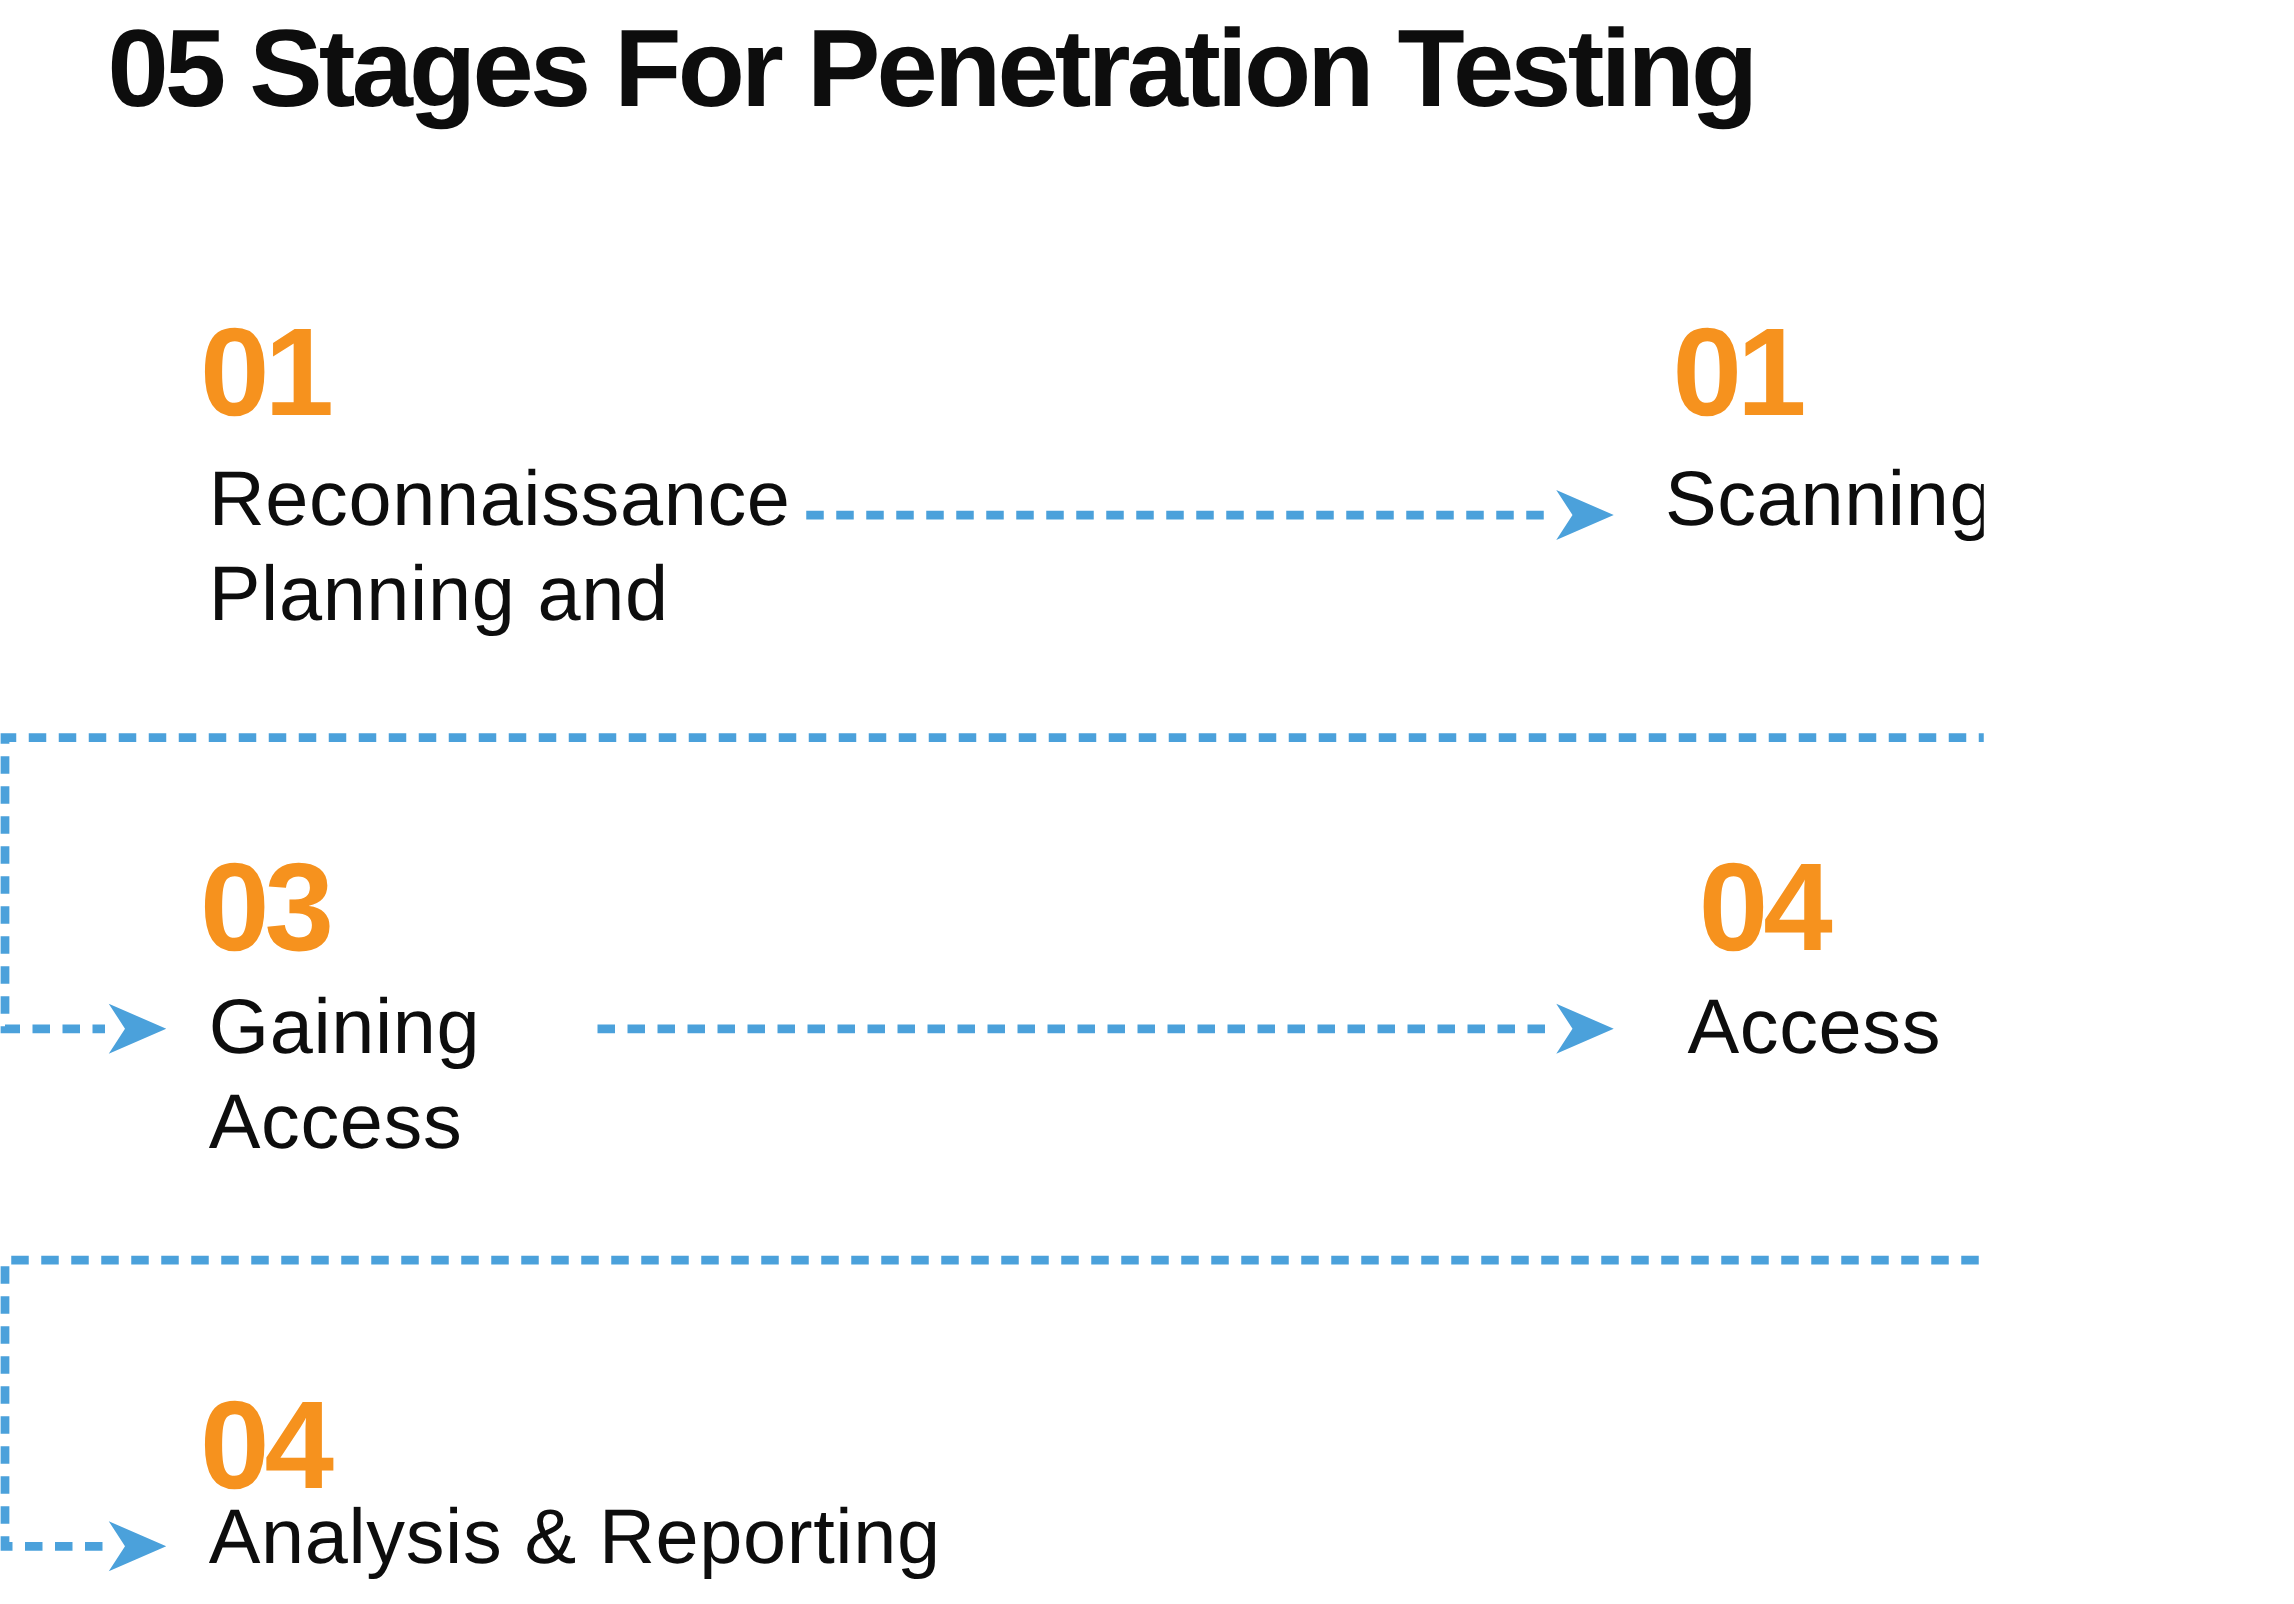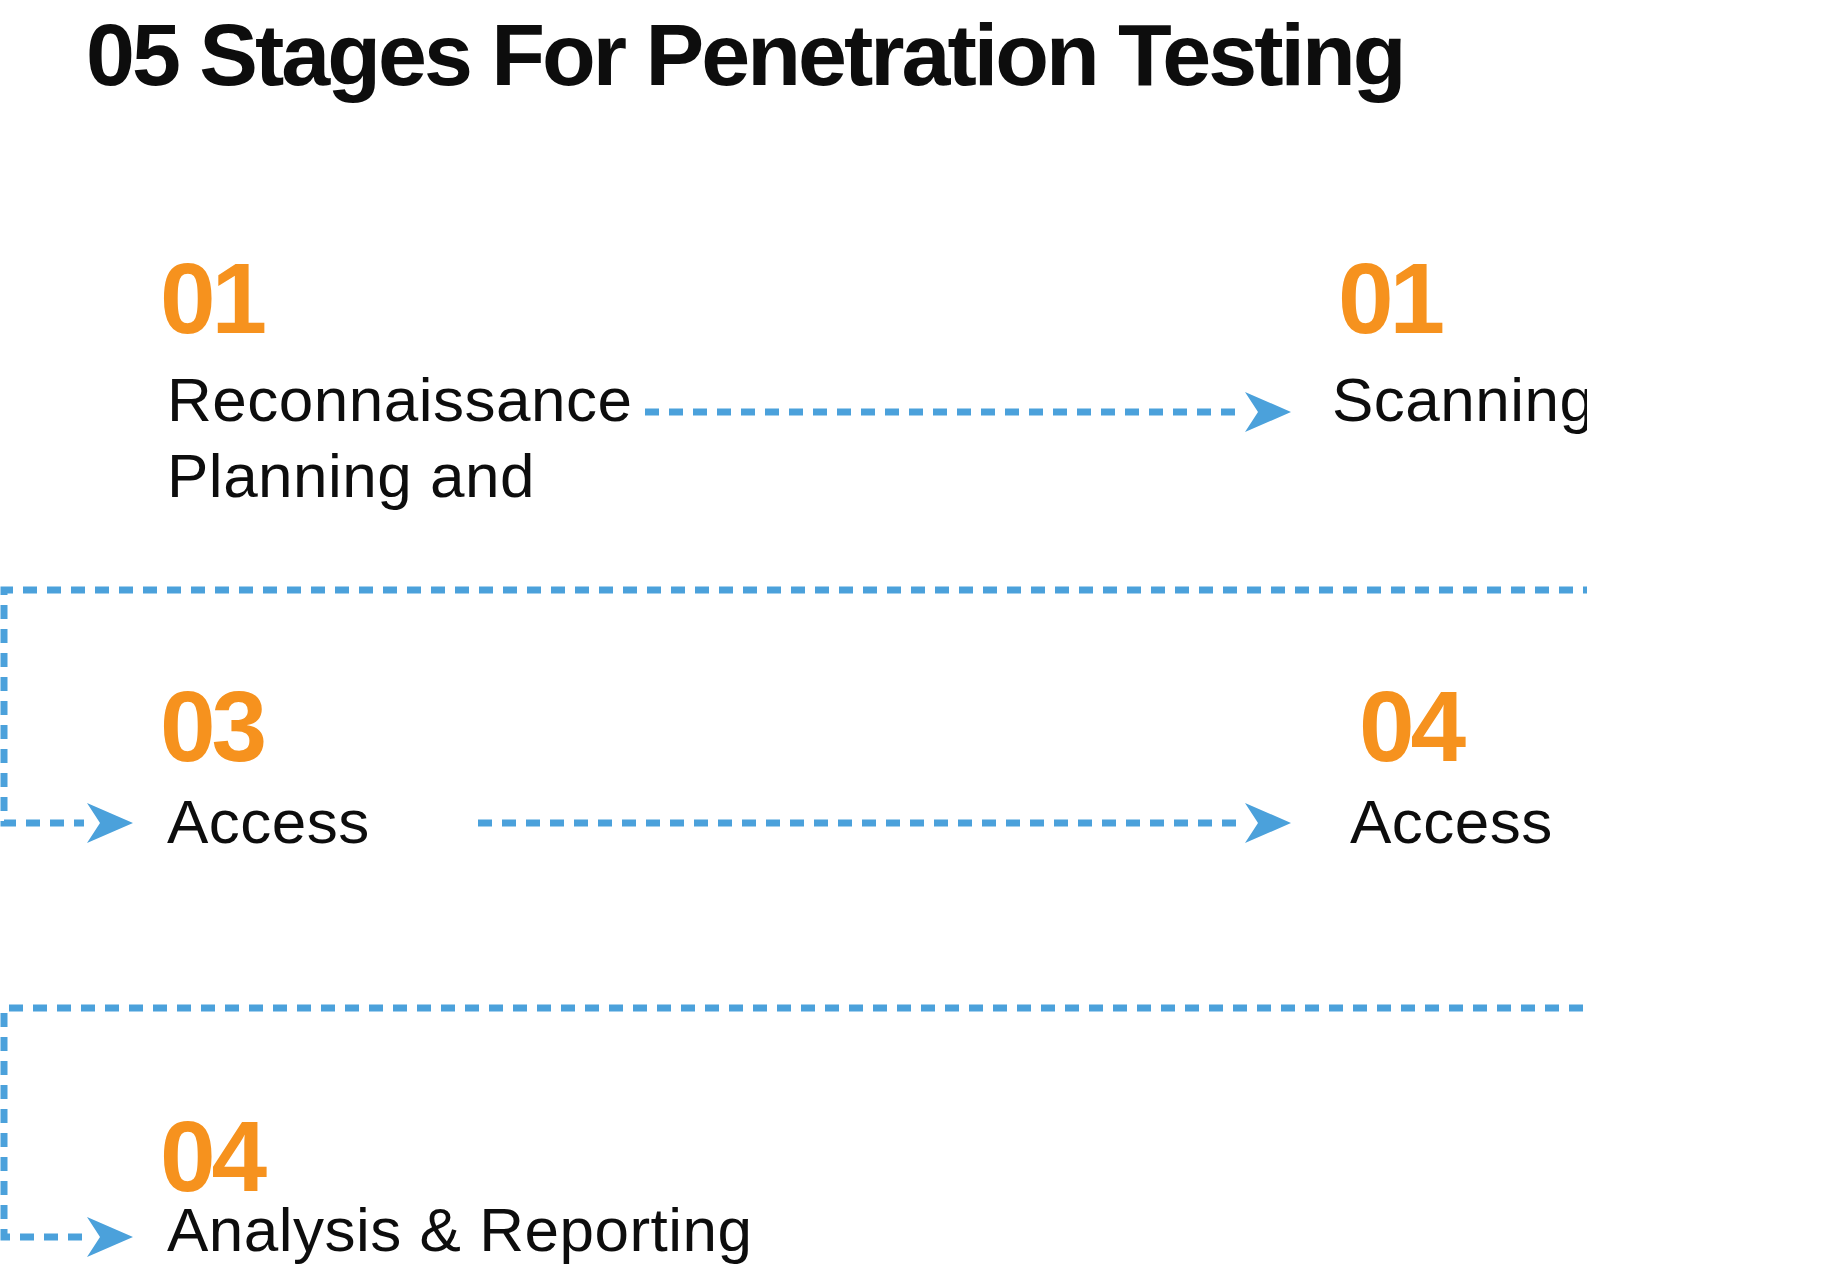--- a/index.html
+++ b/index.html
@@ -76,20 +76,21 @@
     <div>Planning and</div>
   </div>
 
   <div class="num pos-n2">01</div>
   <div class="label pos-l2">
     <div>Scanning</div>
   </div>
 
   <div class="num pos-n3">03</div>
   <div class="label pos-l3">
+    <div>Gaining</div>
     <div>Access</div>
   </div>
 
   <div class="num pos-n4">04</div>
   <div class="label pos-l4">
     <div>Access</div>
   </div>
 
   <div class="num pos-n5">04</div>
   <div class="label pos-l5">

